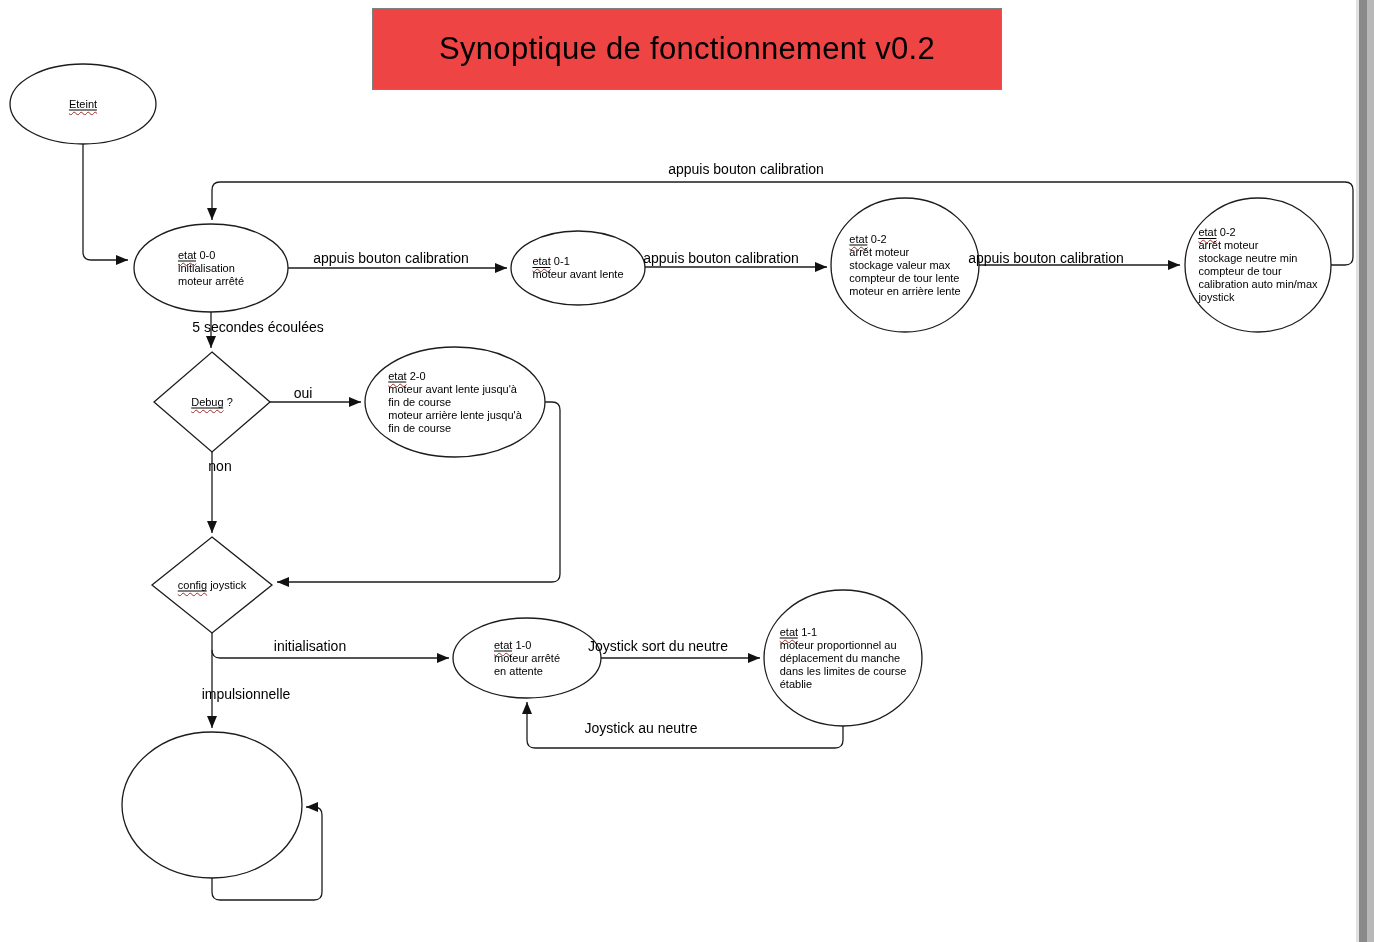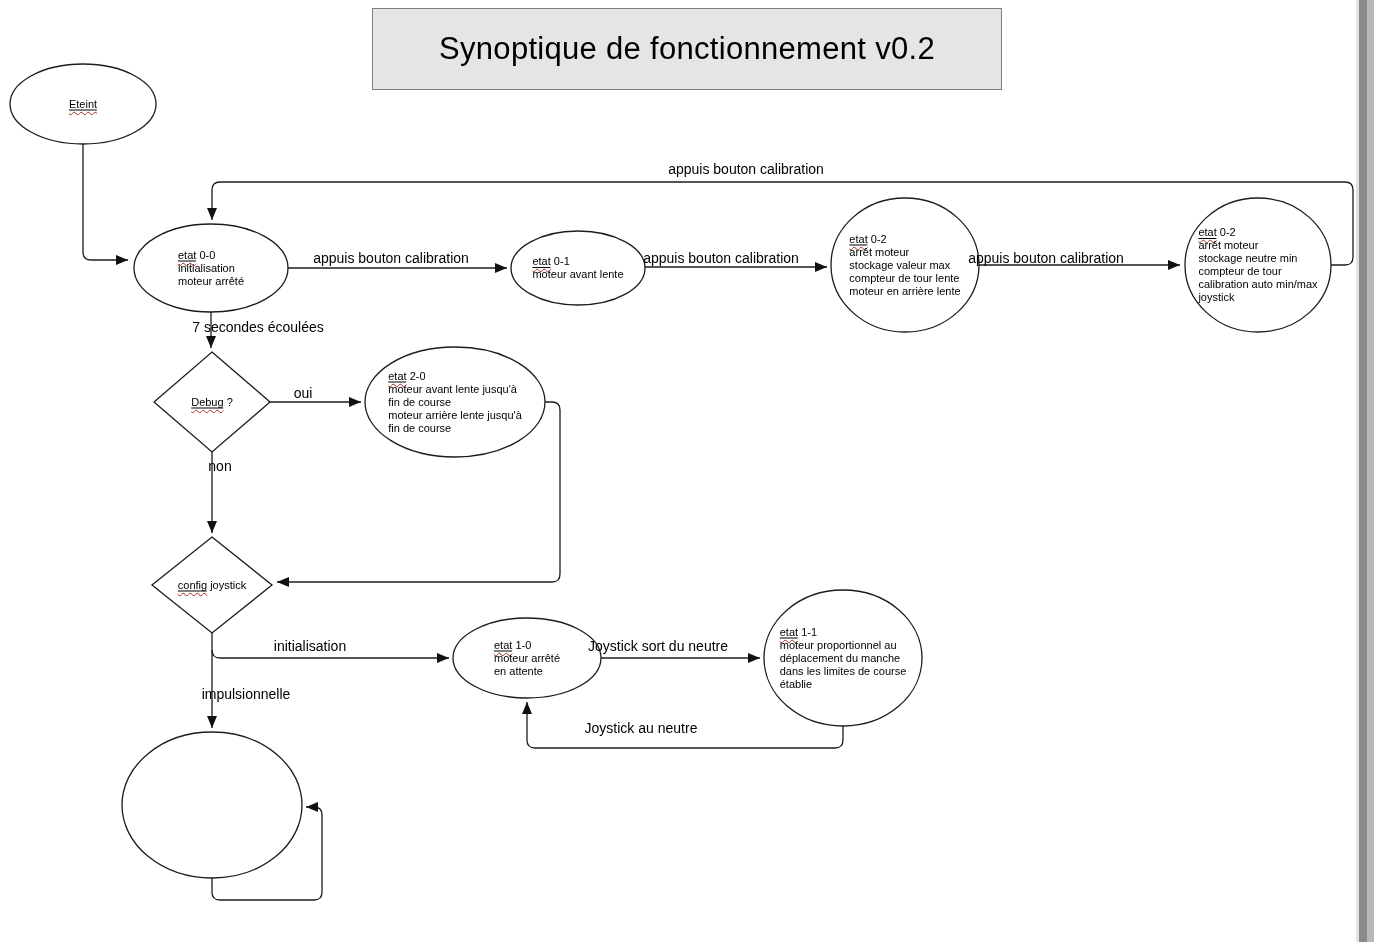--- a/index.html
+++ b/index.html
@@ -4,21 +4,21 @@
 <style>
   html,body{margin:0;padding:0;}
   body{
     width:1374px;height:942px;background:#ffffff;position:relative;overflow:hidden;
     font-family:"Liberation Sans", sans-serif;color:#000;
   }
   .stage{position:absolute;inset:0;}
   svg.wires{position:absolute;left:0;top:0;}
   .title-box{
     position:absolute;left:372px;top:8px;width:628px;height:80px;
-    border:1px solid #7f7f7f;background:#e5e5e5;
+    border:1px solid #7f7f7f;background:#ef4444;
     display:flex;align-items:center;justify-content:center;
   }
   .title-text{font-size:31px;letter-spacing:.3px;}
   .nlabel{
     position:absolute;transform:translate(-50%,-50%);
     text-align:left;font-size:11px;line-height:13px;white-space:nowrap;
   }
   .elabel{
     position:absolute;transform:translate(-50%,-50%);
     font-size:14px;line-height:12px;white-space:nowrap;
@@ -144,21 +144,21 @@
   </div>
 
   <div class="nlabel" style="left:212px;top:585px">
     <span class="misspell">config</span><span> joystick</span>
   </div>
 
   <div class="elabel" style="left:746px;top:169px">appuis bouton calibration</div>
   <div class="elabel" style="left:391px;top:258px">appuis bouton calibration</div>
   <div class="elabel" style="left:721px;top:258px">appuis bouton calibration</div>
   <div class="elabel" style="left:1046px;top:258px">appuis bouton calibration</div>
-  <div class="elabel" style="left:258px;top:327px">7 secondes écoulées</div>
+  <div class="elabel" style="left:258px;top:327px">5 secondes écoulées</div>
   <div class="elabel" style="left:303px;top:393px">oui</div>
   <div class="elabel" style="left:220px;top:466px">non</div>
   <div class="elabel" style="left:310px;top:646px">initialisation</div>
   <div class="elabel" style="left:246px;top:694px">impulsionnelle</div>
   <div class="elabel" style="left:658px;top:646px">Joystick sort du neutre</div>
   <div class="elabel" style="left:641px;top:728px">Joystick au neutre</div>
 
   <div class="page-edge-light"></div>
   <div class="page-edge-dark"></div>
   <div class="page-edge-mid"></div>

